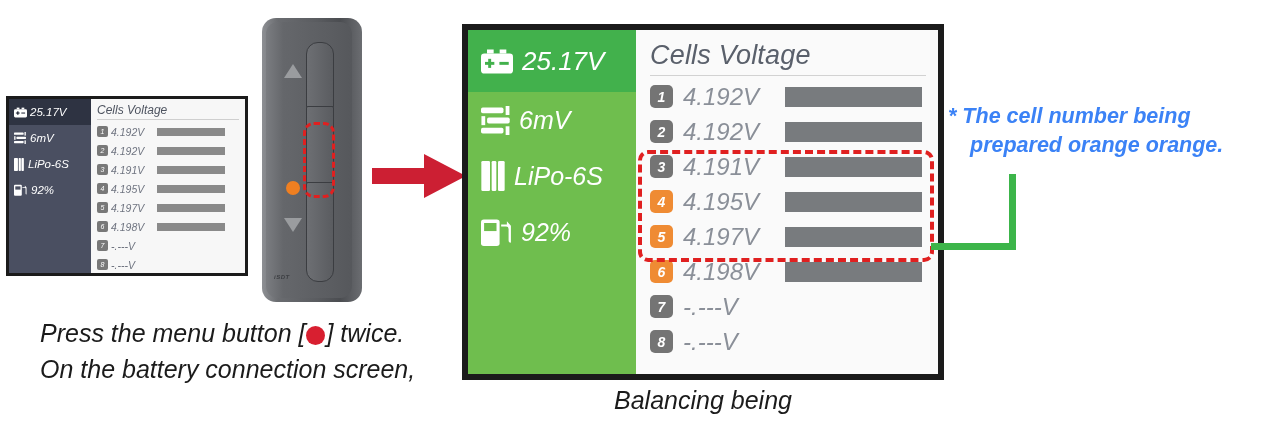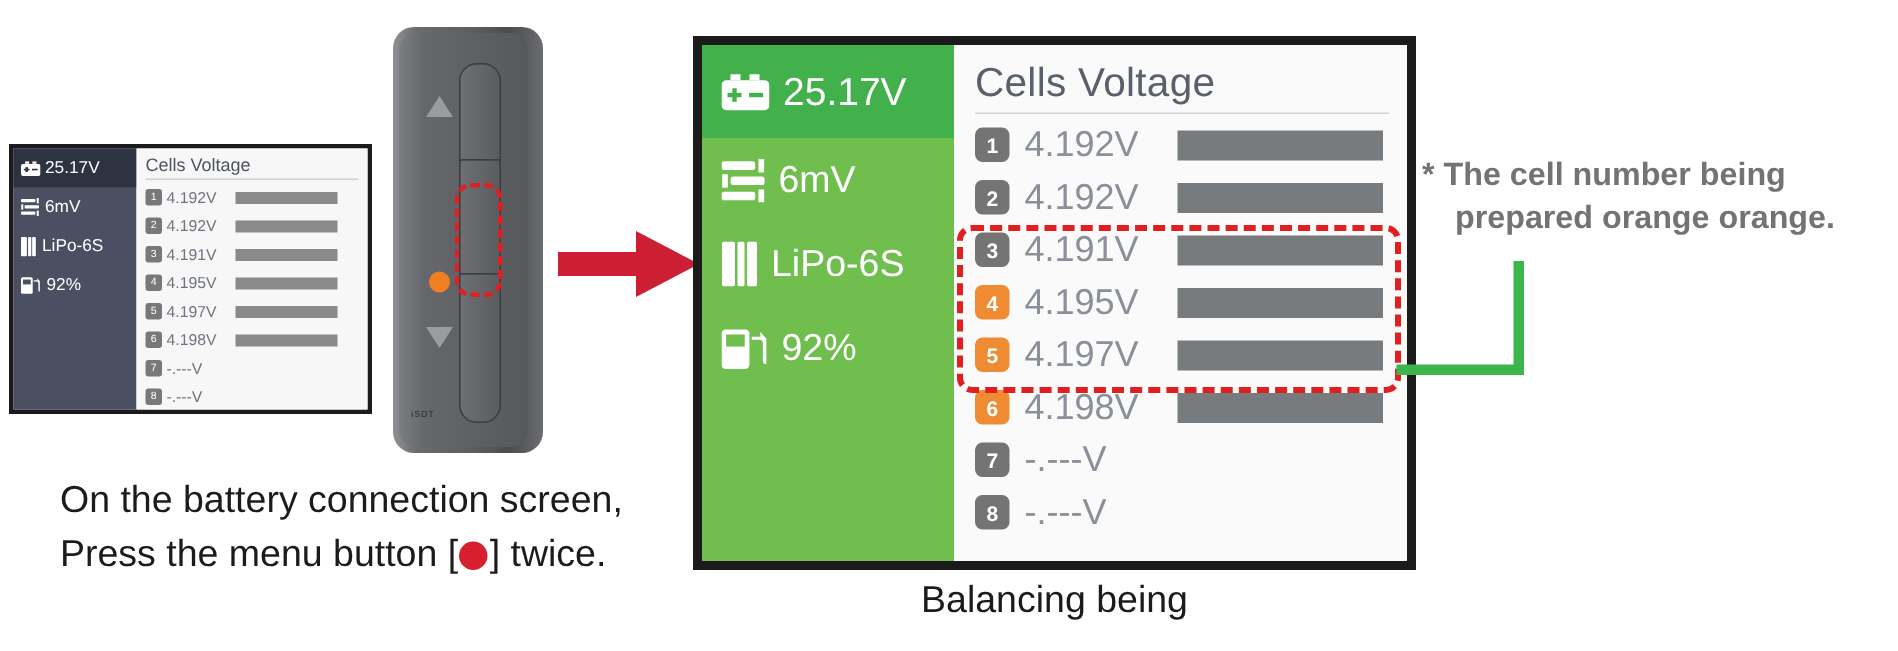--- a/index.html
+++ b/index.html
@@ -4,21 +4,21 @@
 <style>
   html,body{margin:0;padding:0;}
   body{
     width:1265px;height:434px;
     background:#ffffff;
     font-family:"Liberation Sans", sans-serif;
     position:relative;
     overflow:hidden;
     -webkit-font-smoothing:antialiased;
   }
-  .abs{position:absolute;}
+  .abs{position:absolute;font-style:italic;}
 
   
   #small-screen{
     left:6px; top:96px; width:242px; height:180px;
     border:3px solid #1b1b1b;
     background:#ffffff;
     box-sizing:border-box;
     display:flex;
   }
   #small-left{
@@ -139,21 +139,21 @@
   .big-volt{ color:#8a8f98; font-size:24px; margin-left:10px; width:96px; flex:0 0 auto;}
   .big-bar{ height:20px; background:#787b7e; flex:0 0 auto; margin-left:6px;}
   #cells-hl{
     position:absolute; left:2px; top:120px; width:296px; height:112px;
     border:4px dashed #e02020; border-radius:10px; box-sizing:border-box;
   }
 
   
   #note{
     left:948px; top:102px; width:312px;
-    color:#737373; font-size:21.5px; font-weight:bold; line-height:1.35;
+    color:#3b82f6; font-size:21.5px; font-weight:bold; line-height:1.35;
   }
   #note .star{ }
   #note .l2{ display:block; padding-left:22px;}
   #elbow-v{ left:1009px; top:174px; width:7px; height:76px; background:#3cb54a;}
   #elbow-h{ left:931px; top:243px; width:84px; height:7px; background:#3cb54a;}
 
   
   #caption-left{
     left:40px; top:316px; width:410px;
     font-size:25px; color:#1b1b1b; line-height:1.42;
@@ -396,16 +396,16 @@
 
 <div class="abs" id="note">
   <span class="star">*</span>
   <span>The cell number being</span>
   <span class="l2">prepared orange orange.</span>
 </div>
 <div class="abs" id="elbow-v"></div>
 <div class="abs" id="elbow-h"></div>
 
 <div class="abs" id="caption-left">
+  <div><span>Press the menu button [</span><span class="dot"></span><span>] twice.</span></div>
   <div>On the battery connection screen,</div>
-  <div><span>Press the menu button [</span><span class="dot"></span><span>] twice.</span></div>
 </div>
 <div class="abs" id="caption-big">Balancing being</div>
 
 </body></html>

